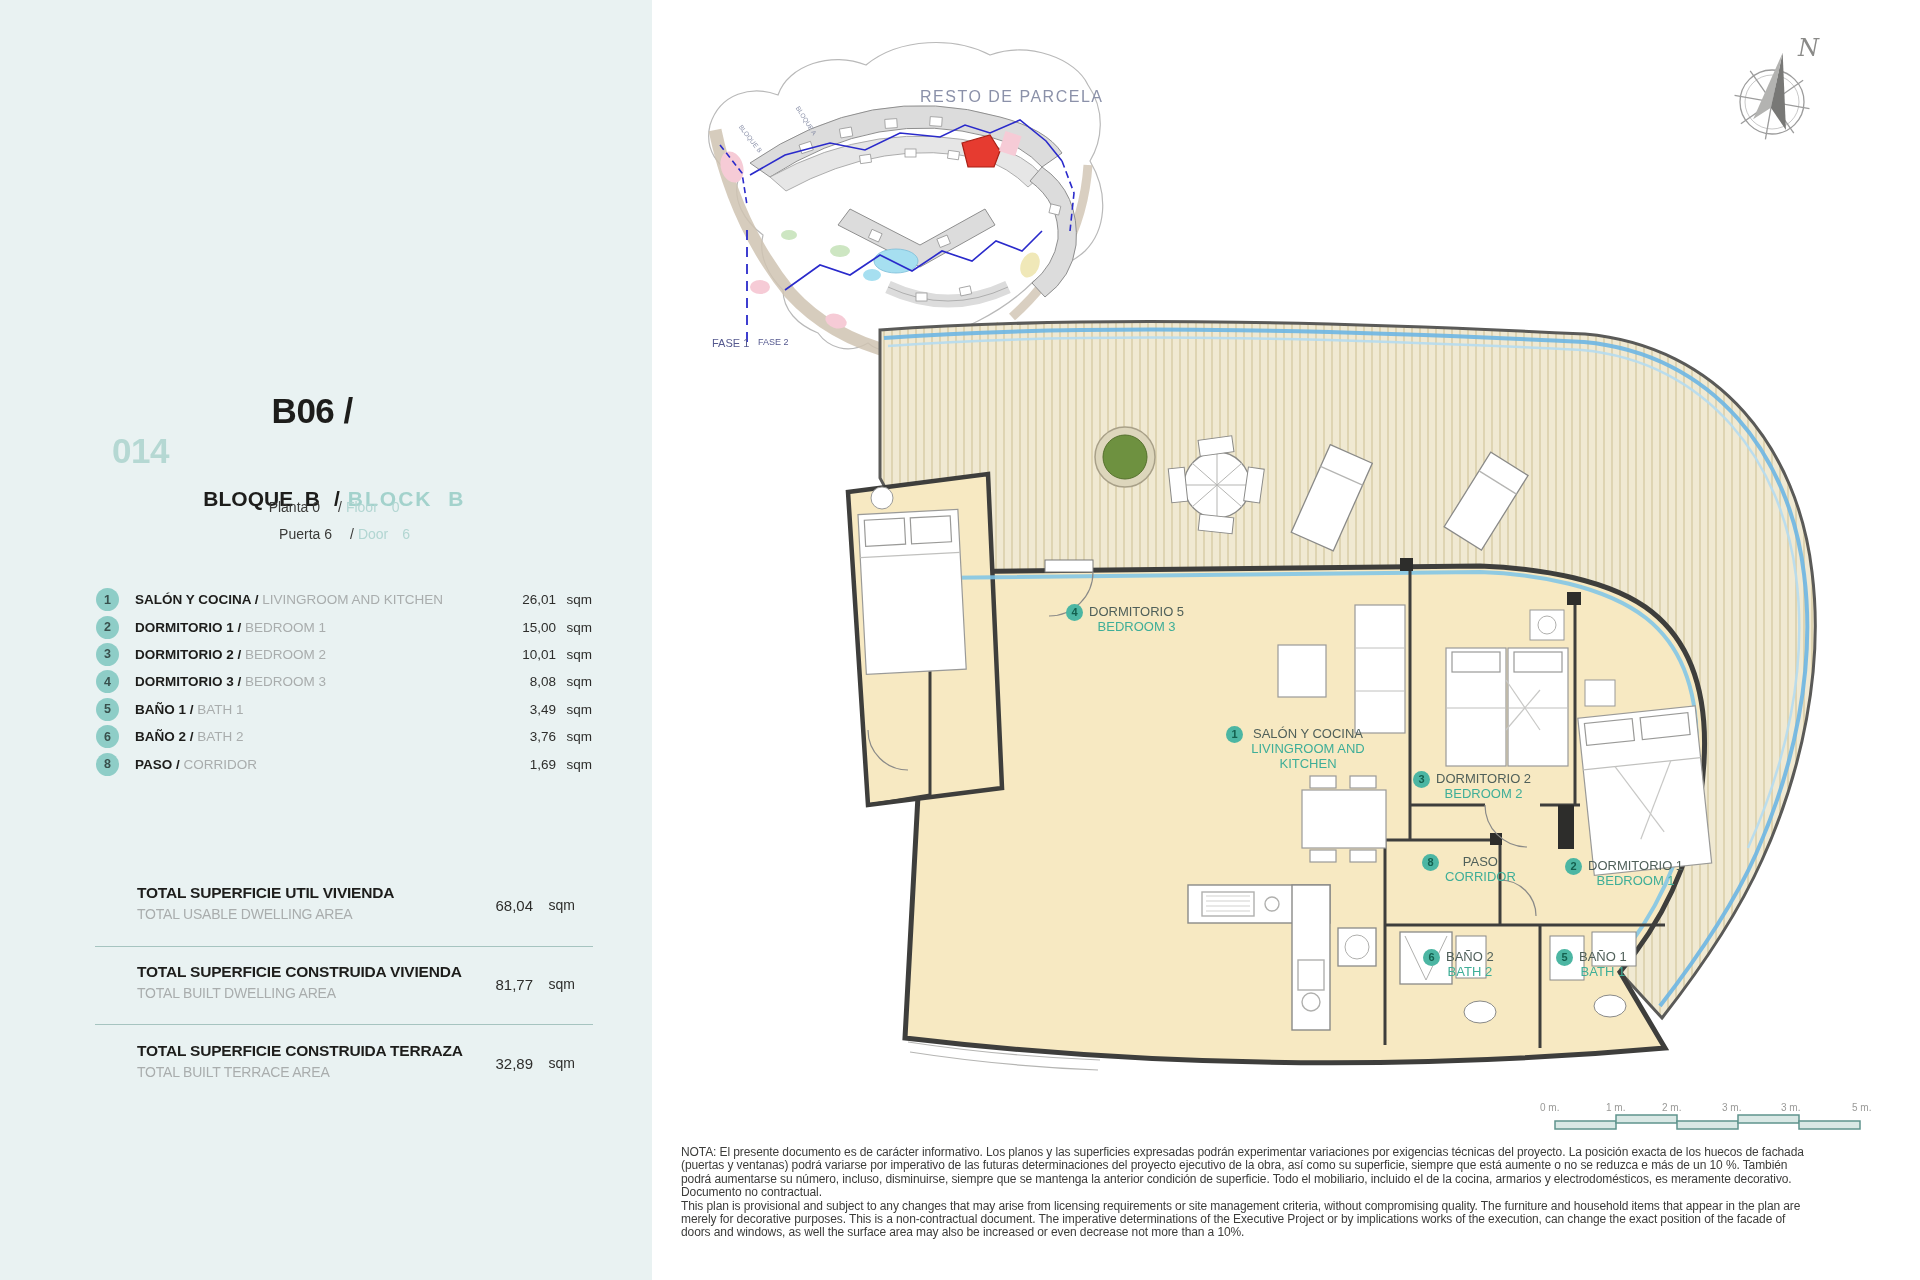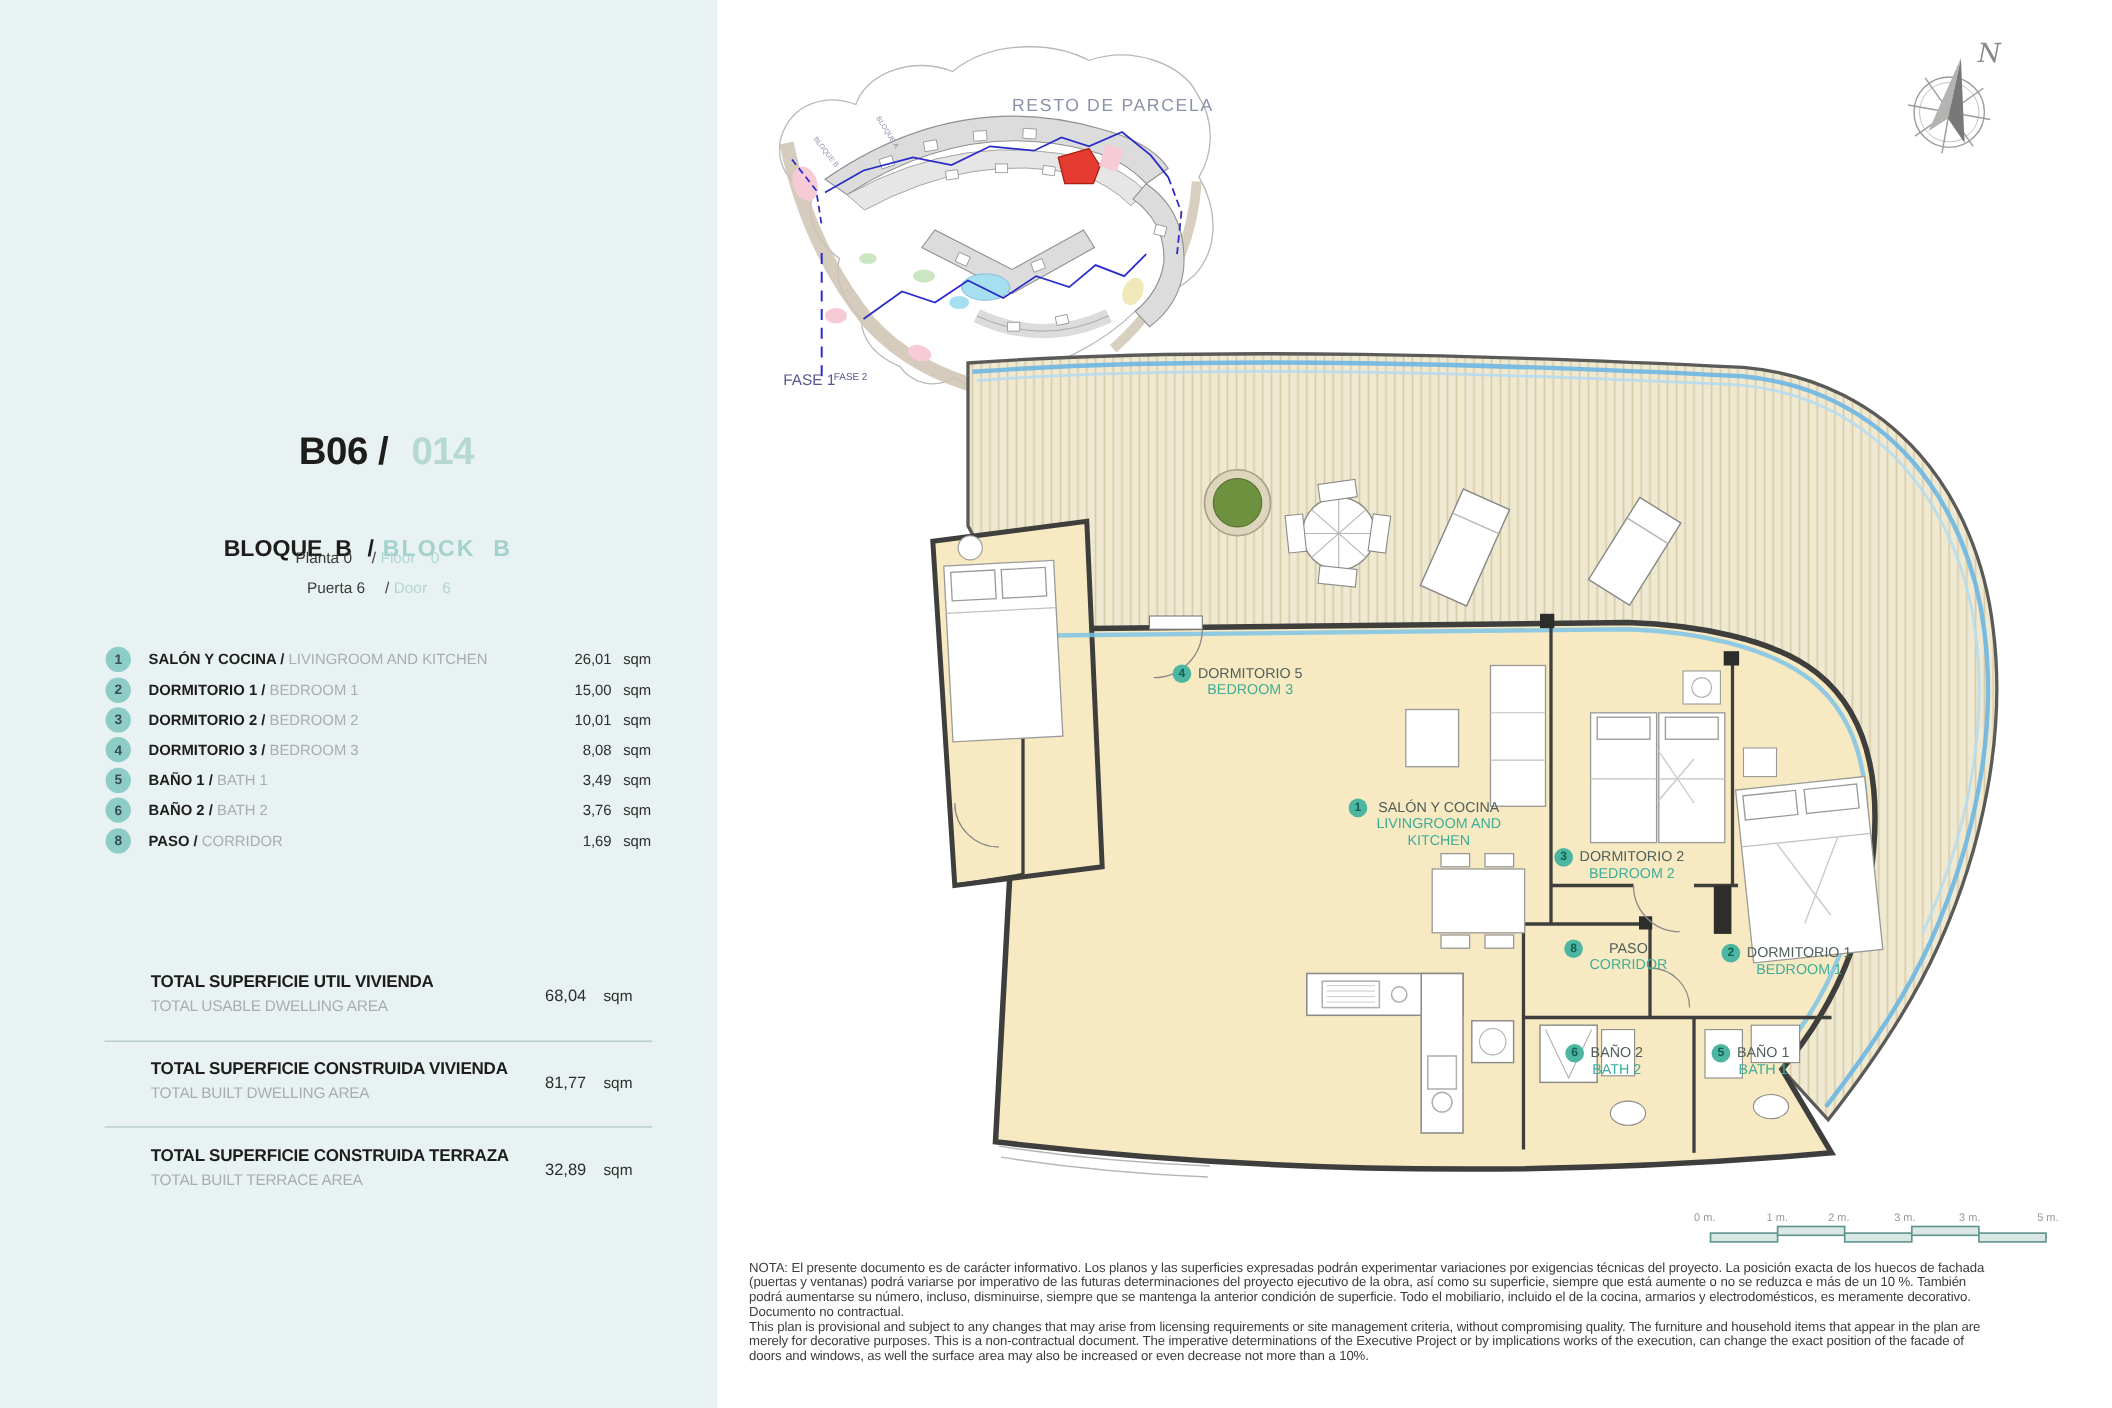--- a/index.html
+++ b/index.html
@@ -2,21 +2,21 @@
 <html><head>
 <meta charset="utf-8">
 <style>
   * { margin:0; padding:0; box-sizing:border-box; }
   html,body { width:1920px; height:1280px; background:#ffffff; font-family:"Liberation Sans", sans-serif; color:#1d1d1b; overflow:hidden; }
   .abs { position:absolute; }
   #page { position:relative; width:1920px; height:1280px; background:#ffffff; }
 
   
   #sidebar { position:absolute; left:0; top:0; width:652px; height:1280px; background:#e9f2f2; }
-  .title-row { position:absolute; left:100px; top:391px; width:420px; display:flex; font-size:35px; font-weight:bold; letter-spacing:-0.5px; }
+  .title-row { position:absolute; left:100px; top:391px; width:420px; display:flex; font-size:35px; font-weight:bold; letter-spacing:-0.5px;flex-direction:column; }
   .title-es { width:262px; text-align:right; color:#1d1d1b; white-space:pre; }
   .title-en { margin-left:12px; color:#b5d8d3; }
   .sub-row { position:absolute; display:flex; align-items:baseline; }
   .sub-es { width:220px; text-align:right; white-space:pre; }
   .sub-slash { margin:0 8px 0 14px; }
   .bloque-row { left:100px; top:455px; font-size:21px; font-weight:bold; }
   .bloque-row .sub-en { color:#a3d2cc; letter-spacing:2px; word-spacing:8px;margin-top:32px; }
   .small-row { font-size:14px; color:#3a3a38; }
   .small-row .sub-slash { color:#3a3a38; margin:0 4px 0 18px; }
   .small-row .sub-en { color:#b2d6d2; word-spacing:10px; }
@@ -211,21 +211,21 @@
 
       <g fill="none" stroke="#2a2acb" stroke-width="1.6">
         <polyline points="60,150 95,130 140,118 175,125 210,108 250,112 275,100 300,108 330,95 356,116 372,136"></polyline>
         <polyline points="95,265 130,240 160,250 190,230 222,246 252,226 282,236 306,216 332,226 352,206"></polyline>
         <polyline points="372,136 384,168 380,206" stroke-dasharray="7 4"></polyline>
         <polyline points="30,120 52,148 57,180" stroke-dasharray="6 4"></polyline>
       </g>
       <line x1="57" y1="205" x2="57" y2="320" stroke="#2a2acb" stroke-width="1.8" stroke-dasharray="10 7"></line>
     </svg>
     <span class="site-label" style="left:230px; top:63px; font-size:16px; letter-spacing:1.5px;">RESTO DE PARCELA</span>
-    <span class="site-label" style="left:22px; top:312px; font-size:14px; color:#55598f;">FASE 1</span>
+    <span class="site-label" style="left:22px; top:312px; font-size:11px; color:#55598f;">FASE 1</span>
     <span class="site-label" style="left:68px; top:312px; font-size:9px; color:#55598f;">FASE 2</span>
     <span class="site-label" style="left:100px; top:92px; font-size:6.5px; transform:rotate(58deg);">BLOQUE A</span>
     <span class="site-label" style="left:44px; top:110px; font-size:6.5px; transform:rotate(52deg);">BLOQUE B</span>
   </div>
 
   <div class="abs" style="left:1722px; top:30px; width:104px; height:118px;">
     <svg width="104" height="118" viewBox="0 0 104 118">
       <g stroke="#9c9c9c" stroke-width="1.3" fill="none">
         <circle cx="50" cy="72" r="32"></circle>
         <circle cx="50" cy="72" r="27" stroke-width="0.8" opacity="0.7"></circle>

